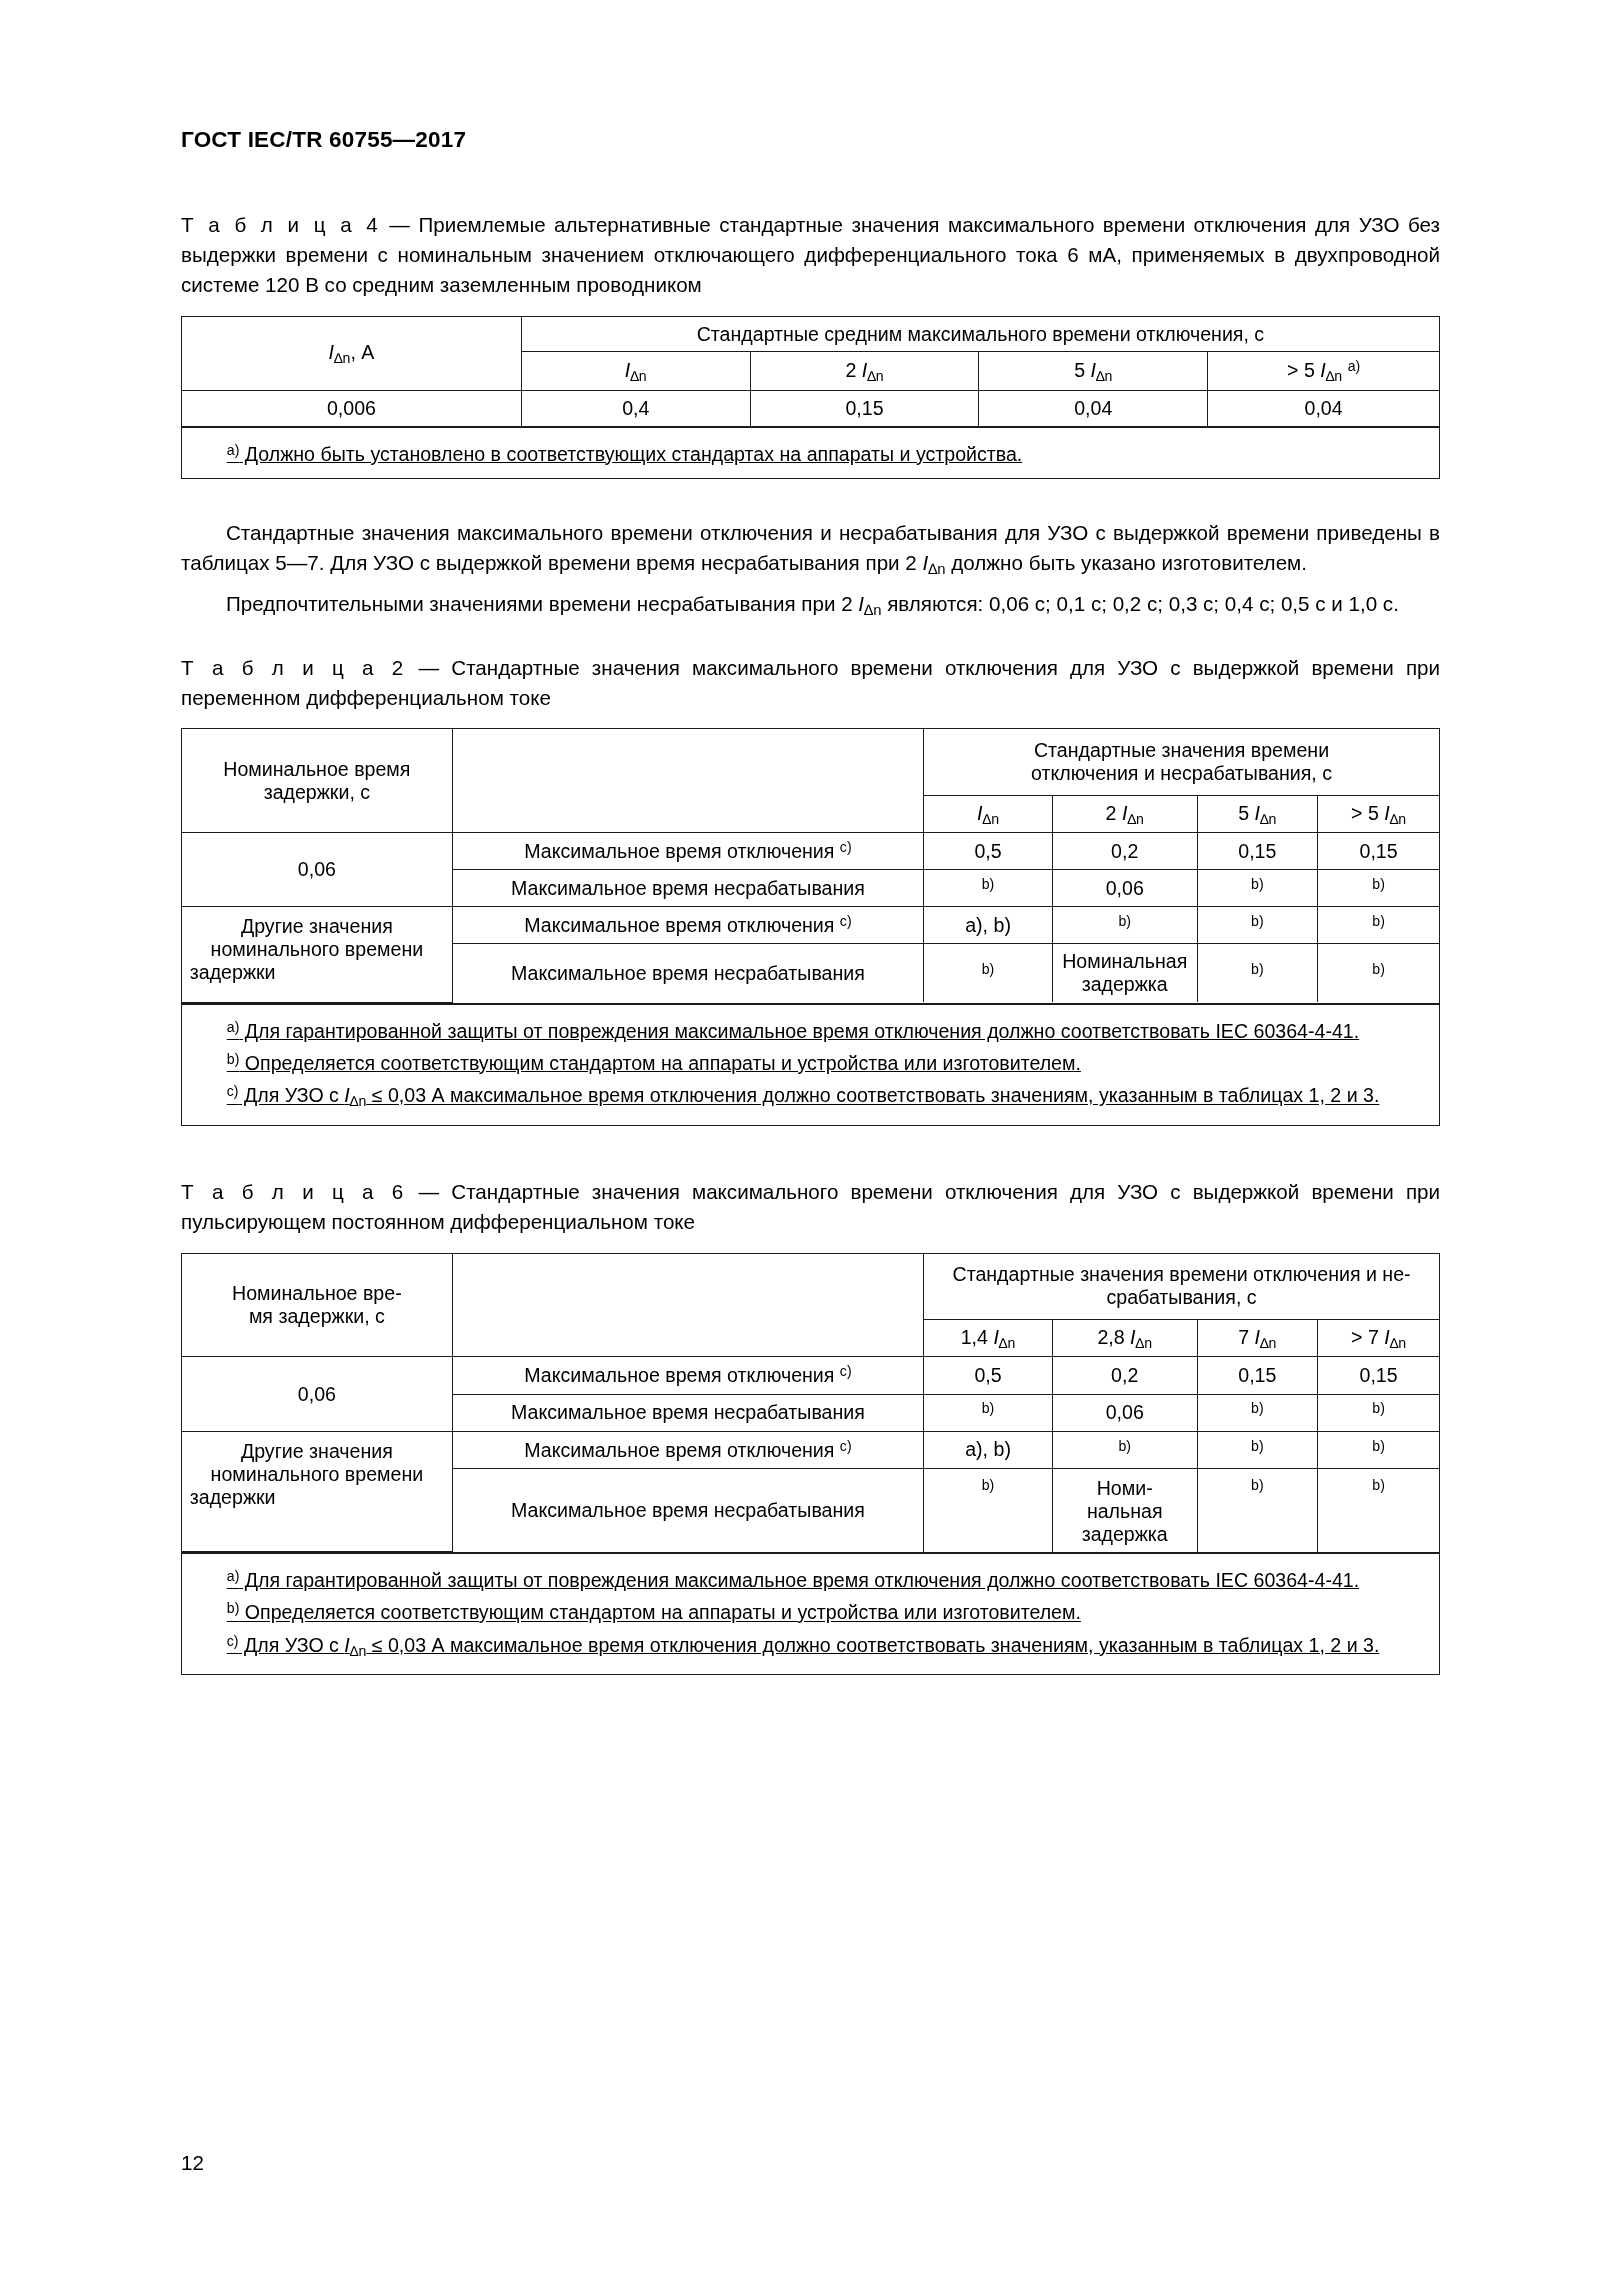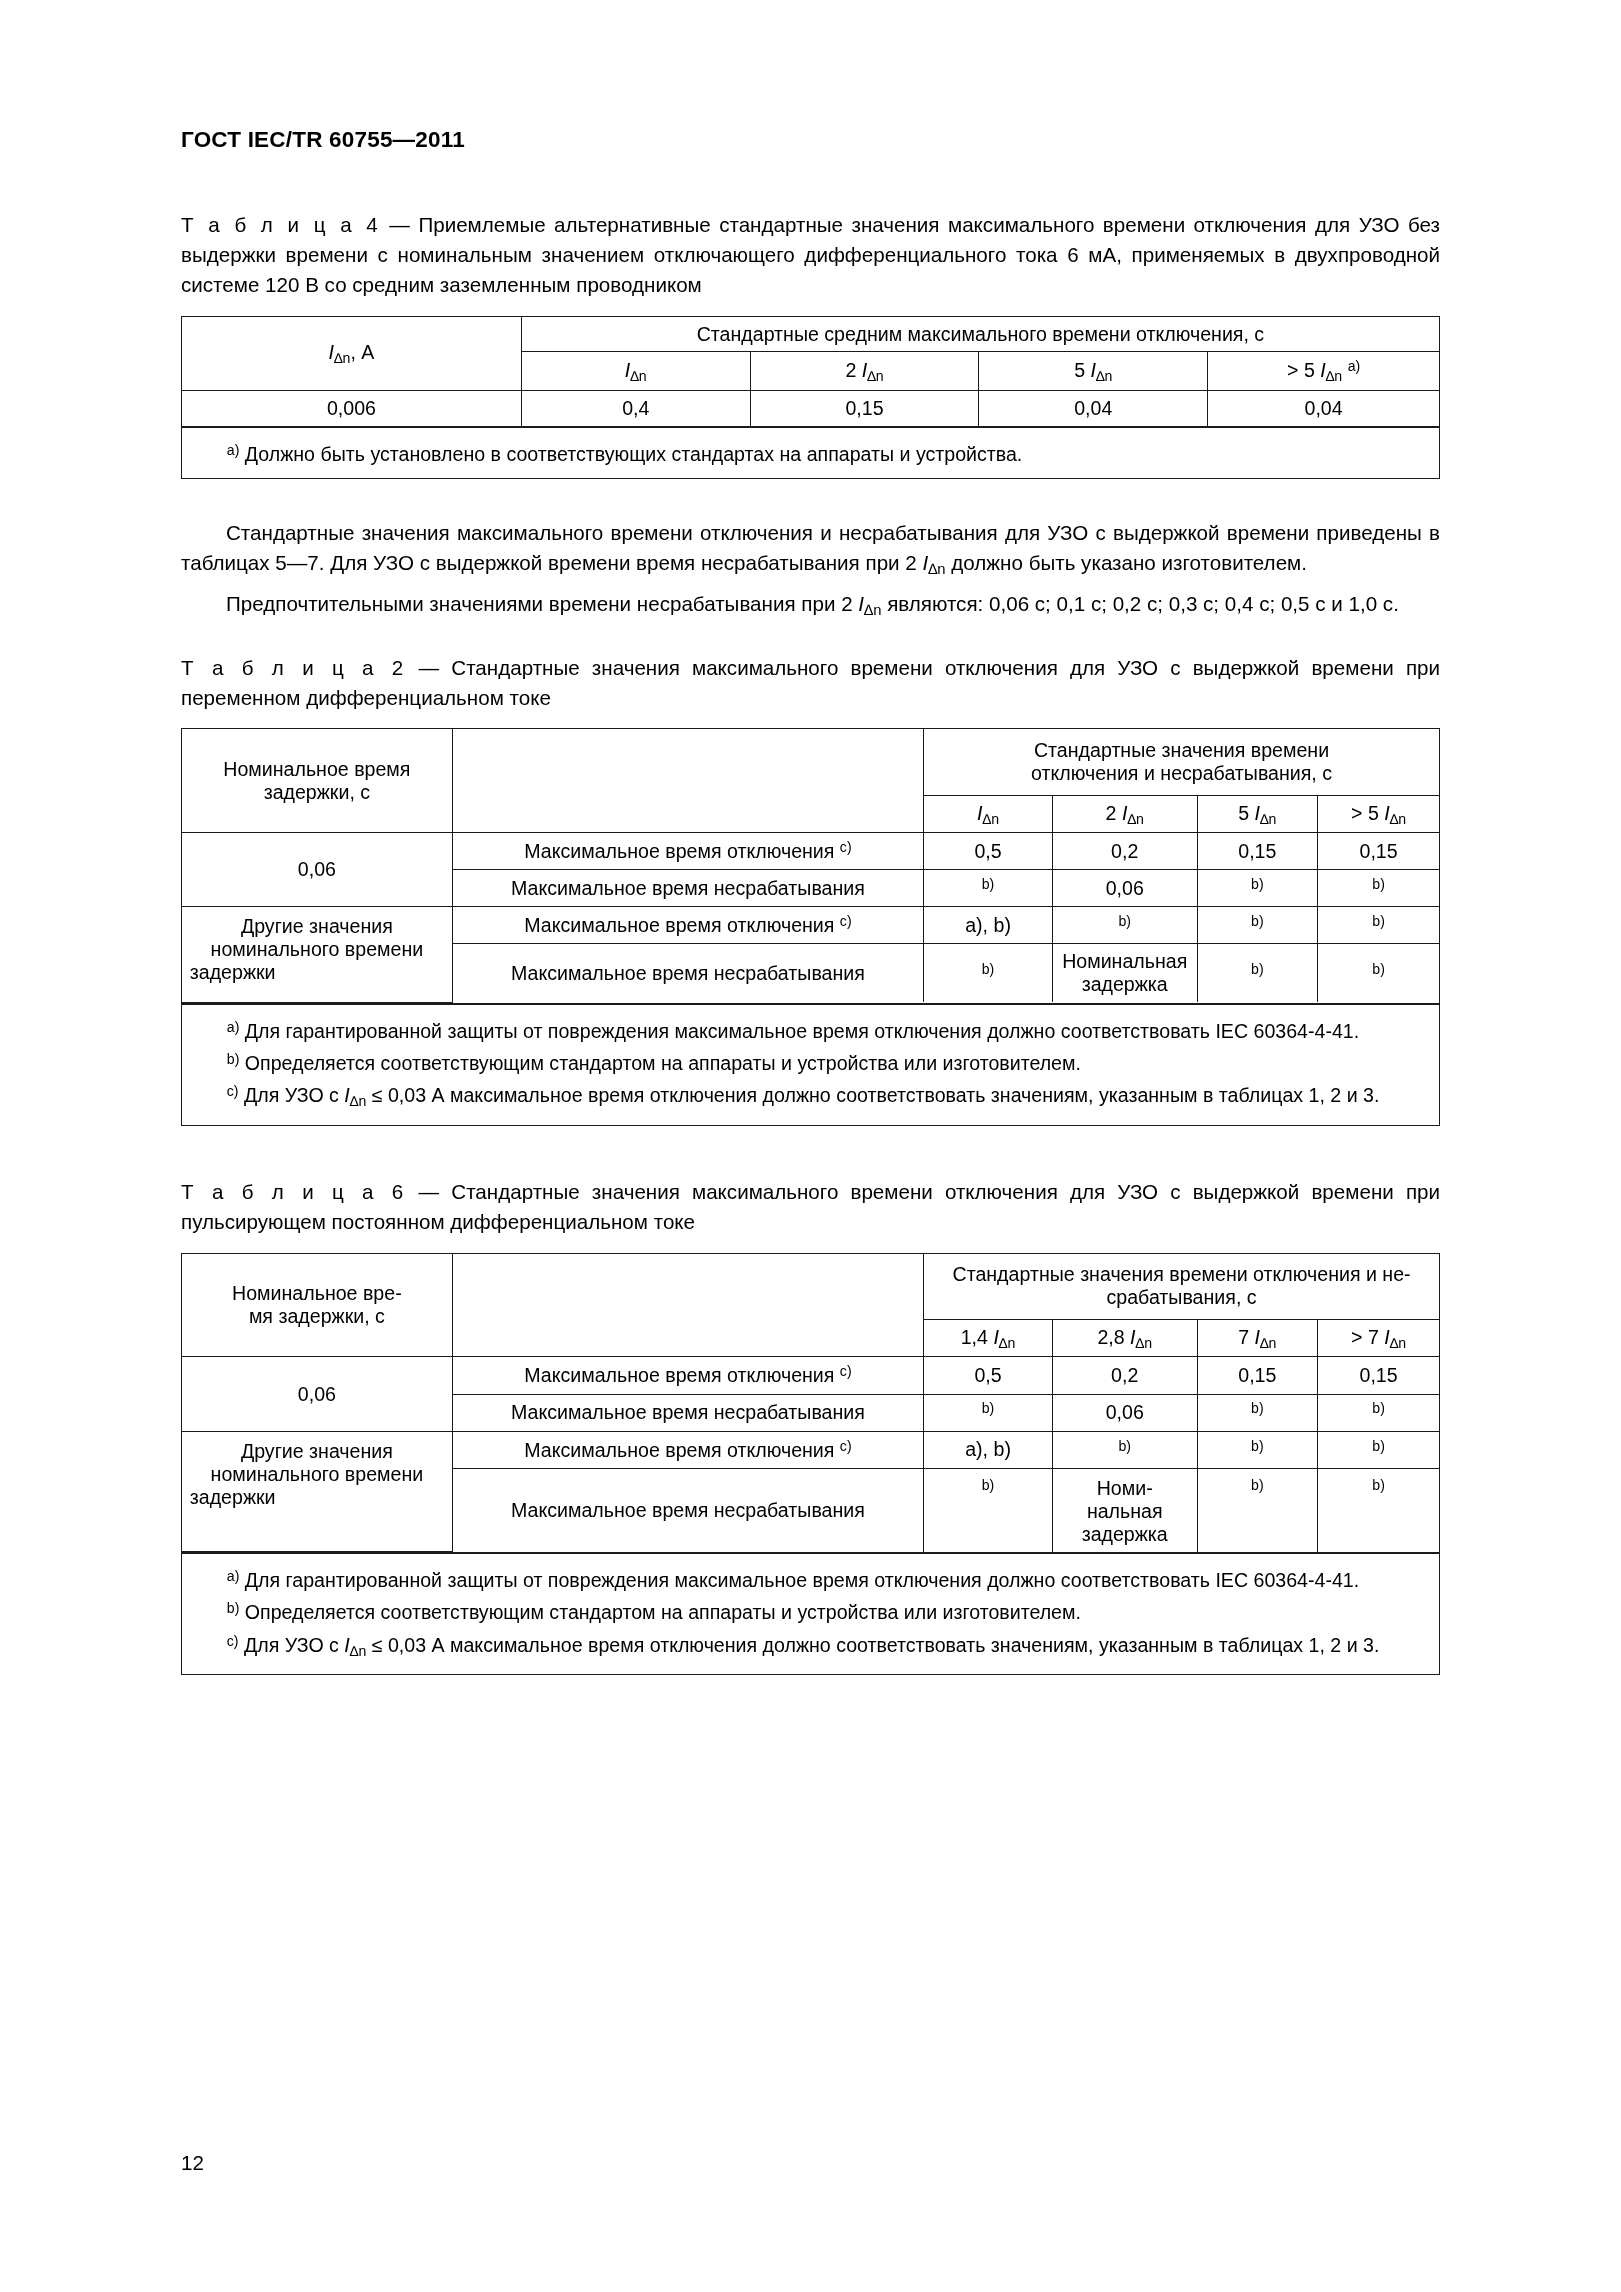--- a/index.html
+++ b/index.html
@@ -76,20 +76,21 @@
   .outer-box table.grid {
     border: none;
   }
   .notes {
     font-size: 19.6px;
     line-height: 28px;
     text-align: left;
     padding: 7.8px 11.8px 9.8px 11.8px;
     border: 1.5px solid #1a1a1a;
     border-top: none;
+    text-decoration: underline;
   }
   .notes p {
     margin: 0;
   }
   .notes .note-line {
     text-indent: 33px;
   }
   .t4-wrap {
     margin-bottom: 39px;
   }
@@ -133,21 +134,21 @@
   }
   .tall {
     height: 53px;
   }
 </style>
 </head>
 <body>
 
 <div class="page">
 
-  <div class="doc-header">ГОСТ IEC/TR 60755—2011</div>
+  <div class="doc-header">ГОСТ IEC/TR 60755—2017</div>
 
   <div class="tbl-caption">
     <span class="sp-letters">Т а б л и ц а 4</span><span> — Приемлемые альтернативные стандартные значения максимального времени отключения для УЗО без выдержки времени с номинальным значением отключающего дифференциального тока 6 мА, применяемых в двухпроводной системе 120 В со средним заземленным проводником</span>
   </div>
 
   <div class="t4-wrap">
     <div class="outer-box">
       <table class="grid t4">
         <colgroup>
           <col class="c1">

